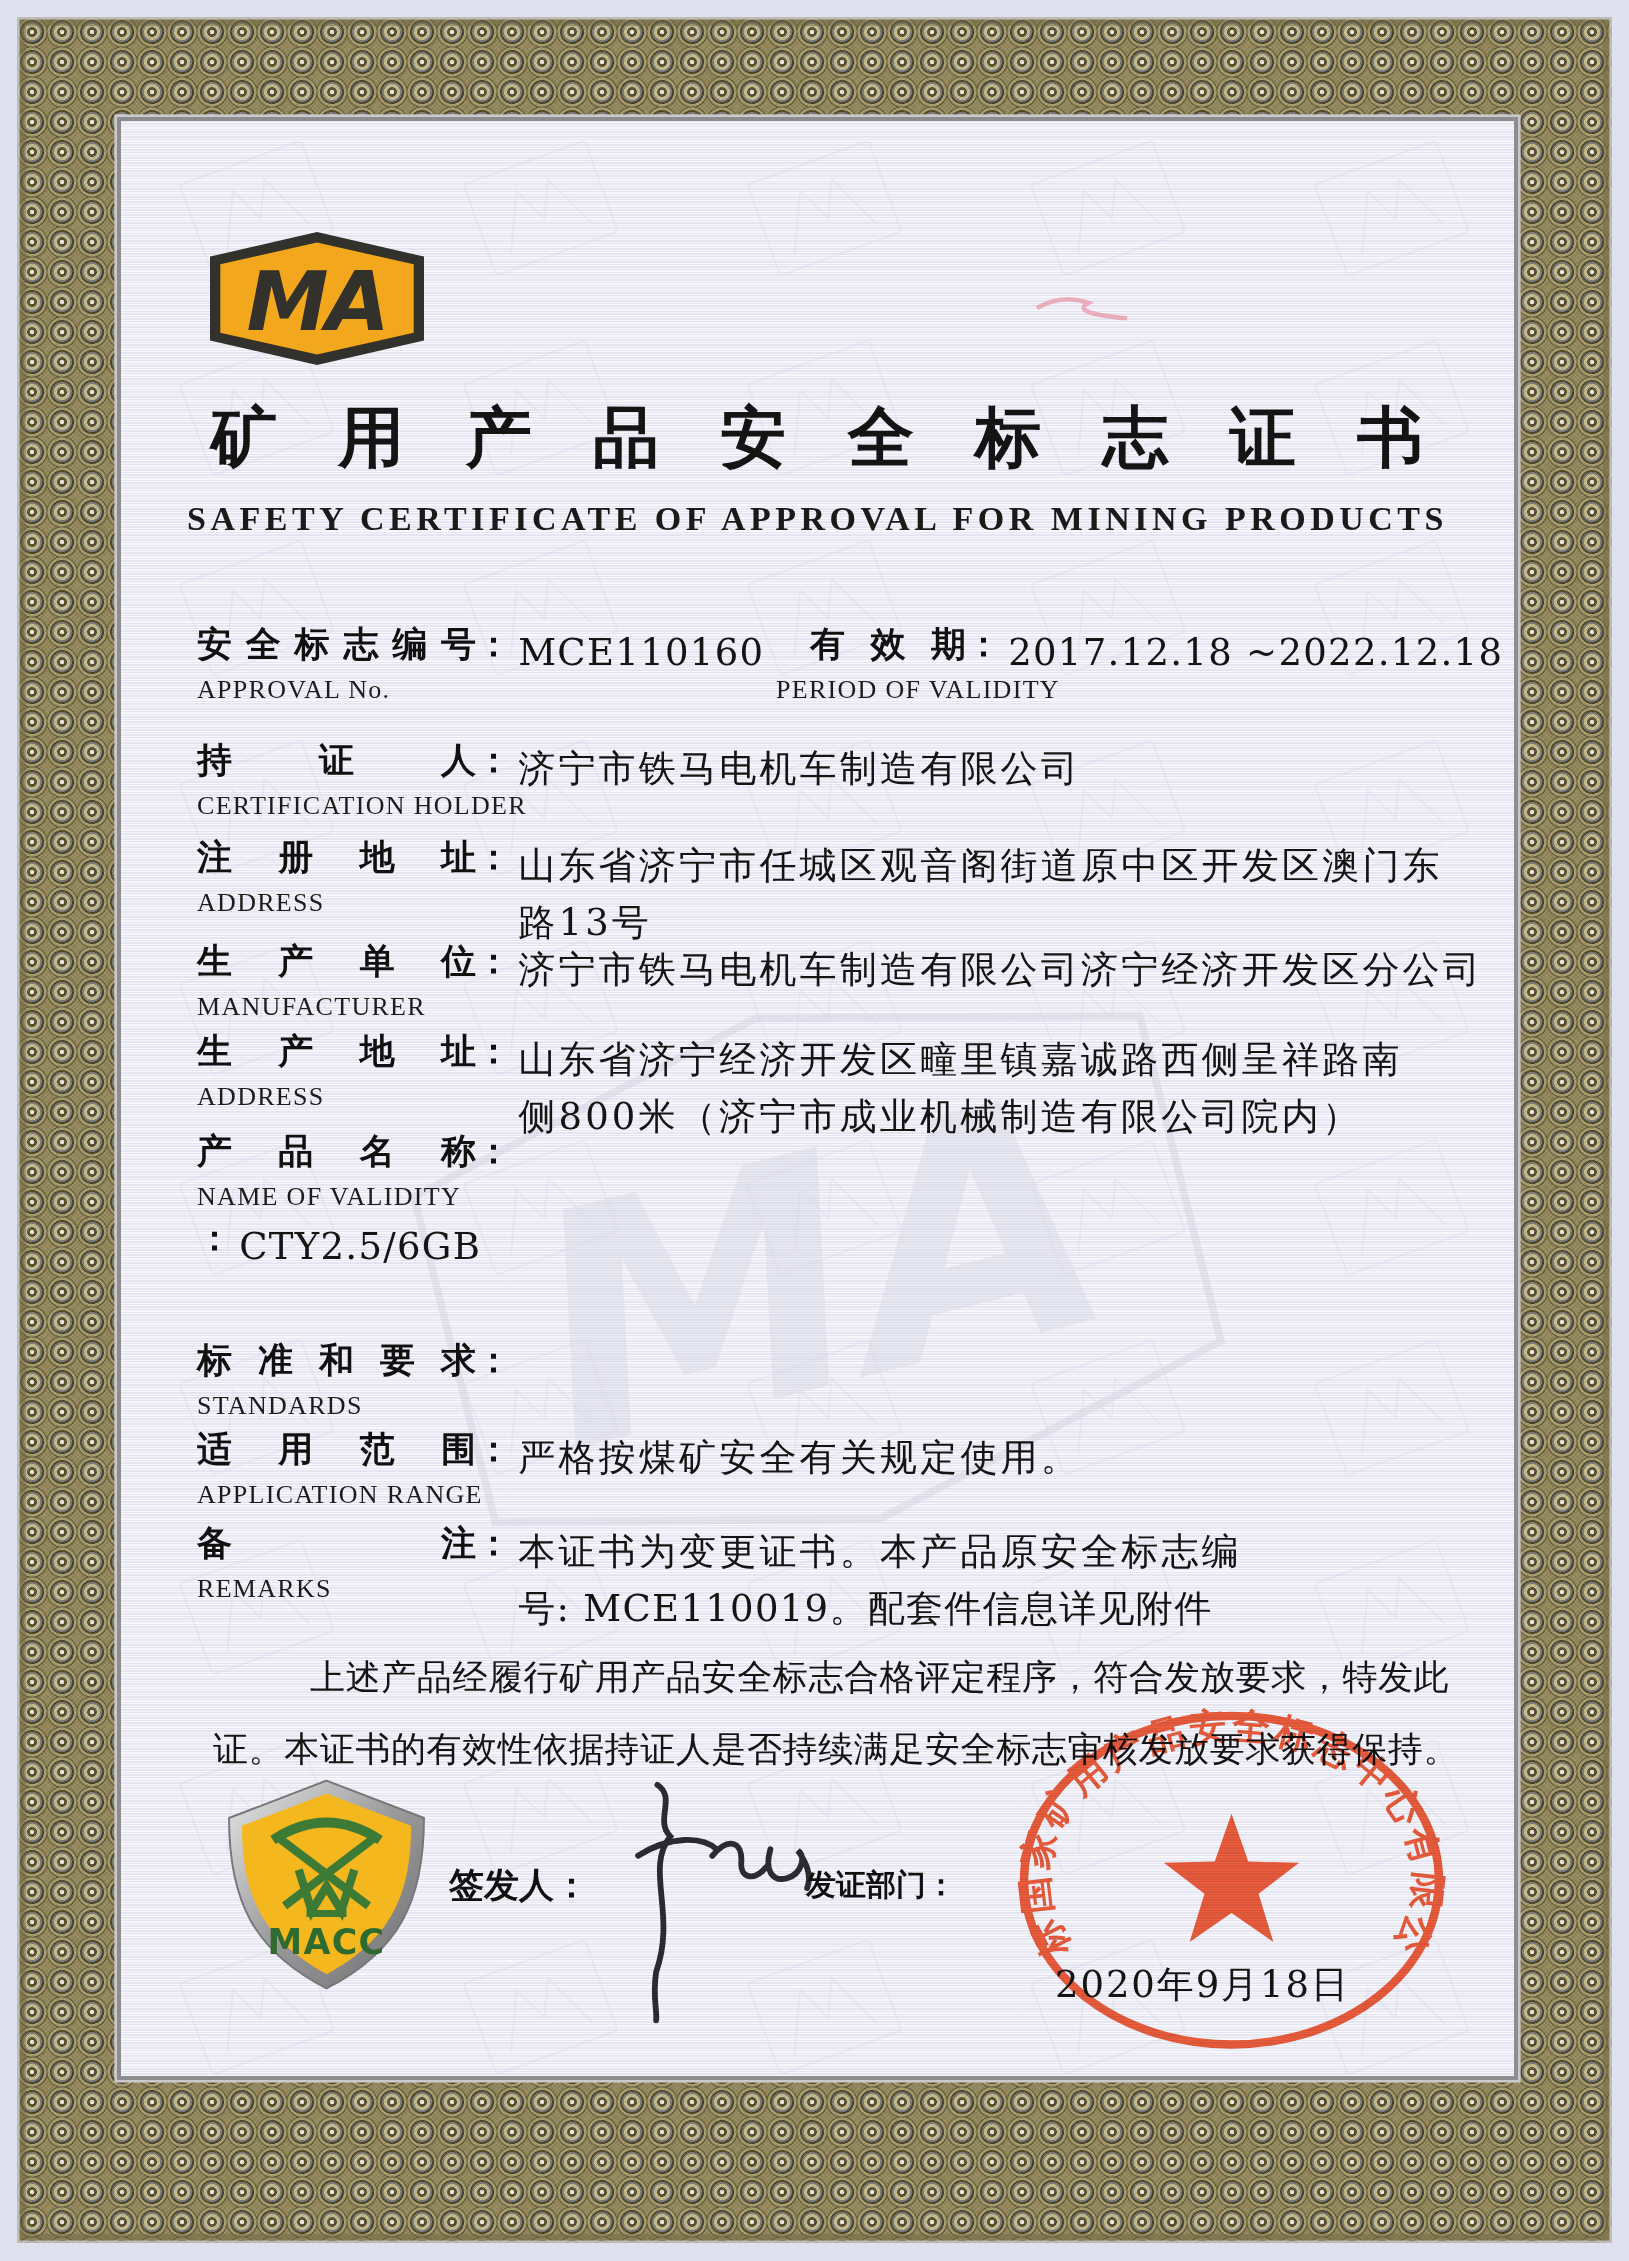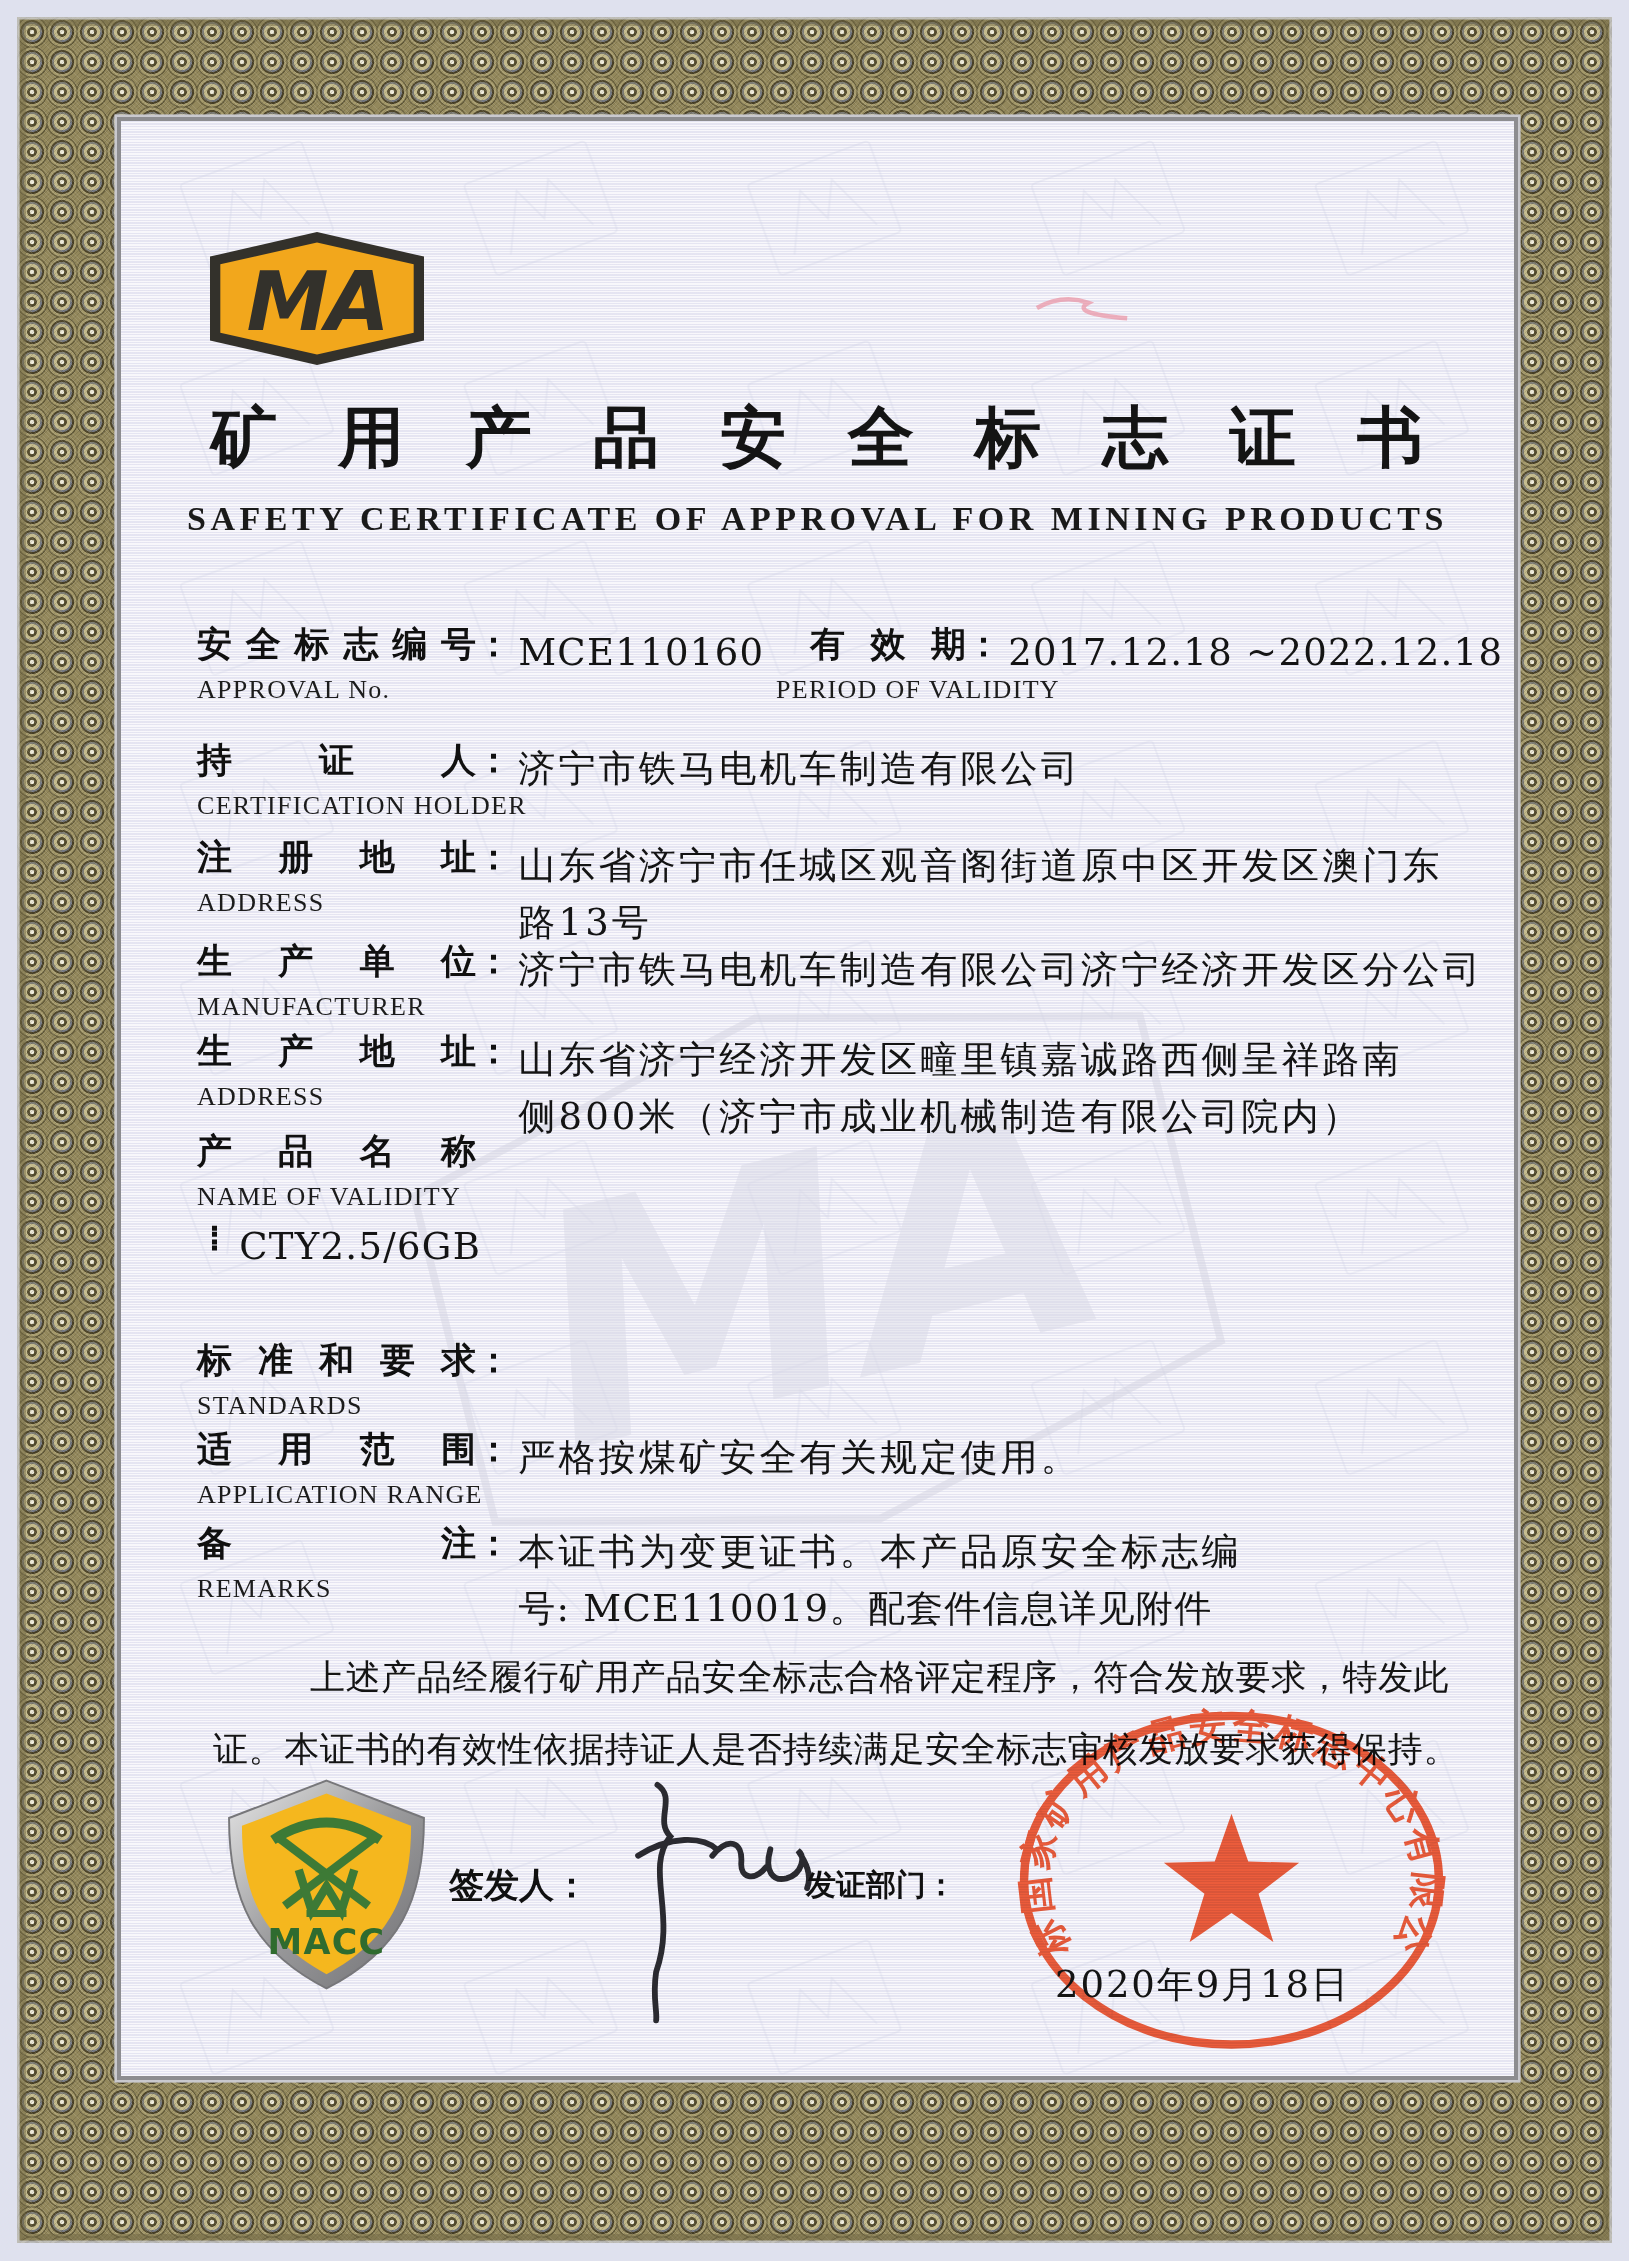--- a/index.html
+++ b/index.html
@@ -192,21 +192,21 @@
       <div class="lbl">生产地址</div>
       <div class="lblen">ADDRESS</div>
     </div>
     <div class="colon">：</div>
     <div class="valcol">
       <div class="val">山东省济宁经济开发区疃里镇嘉诚路西侧呈祥路南</div>
       <div class="val">侧800米（济宁市成业机械制造有限公司院内）</div>
     </div>
   </div>
 
-  <div class="row" style="top:1010px;width:1315px;flex-direction:column;">
+  <div class="row" style="top:1010px;width:1315px;">
     <div class="lblcol">
       <div class="lbl">产品名称</div>
       <div class="lblen">NAME OF VALIDITY</div>
     </div>
     <div class="colon">：</div>
   </div>
 
   <div class="row" style="top:1097px;width:1315px;">
     <div class="colon">：</div>
     <div class="valcol">

